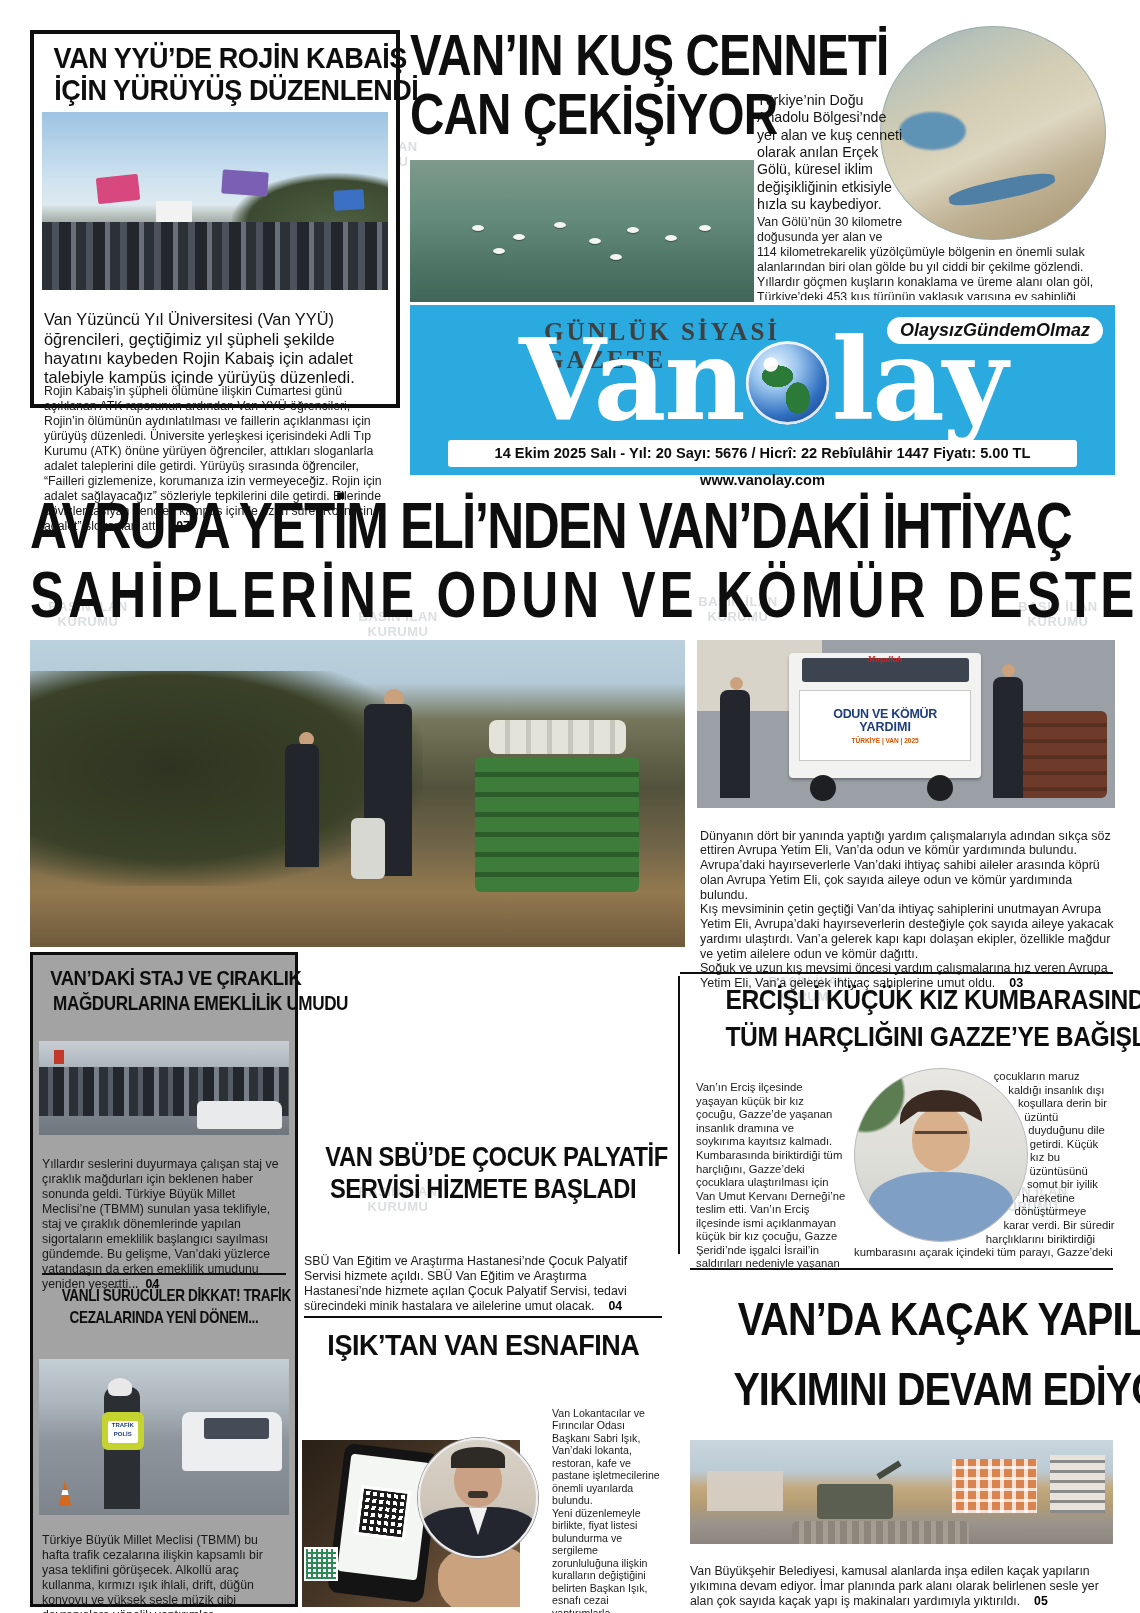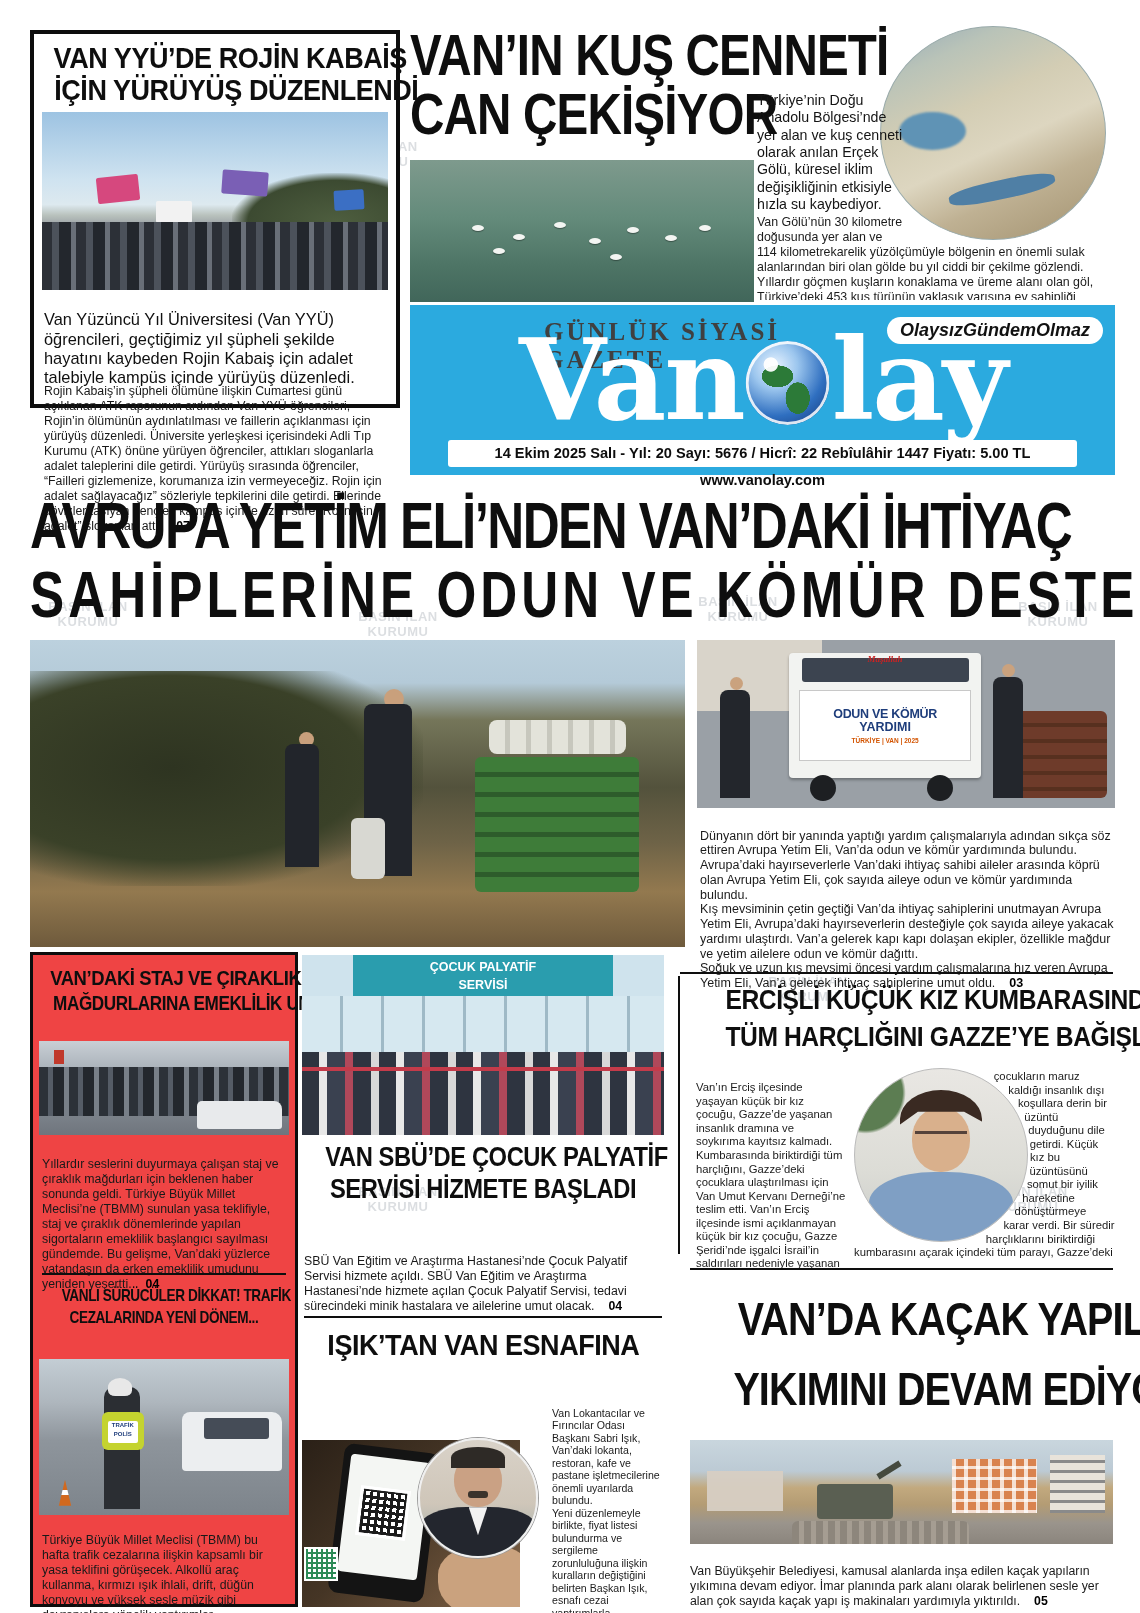--- a/index.html
+++ b/index.html
@@ -90,21 +90,21 @@
   .p-truck .banner .b1{font-weight:bold;font-size:12.5px;color:#1e3d7b;letter-spacing:-.3px;line-height:1.05;}
   .p-truck .banner .b2{font-weight:bold;font-size:12.5px;color:#1e3d7b;line-height:1.1;}
   .p-truck .banner .b3{font-size:6.5px;color:#d35400;font-weight:bold;margin-top:2px;}
   .p-truck .wheel{background:#1d1f22;border-radius:50%;width:26px;height:26px;bottom:4%;}
   .p-truck .coal{right:2%;bottom:6%;width:22%;height:52%;border-radius:6px;
       background:repeating-linear-gradient(180deg,#6e3b2a 0 12px,#57301f 12px 16px);}
   .p-truck .man{background:#23262c;border-radius:8px 8px 0 0;}
   .p-truck .mhead{background:#caa27e;border-radius:50%;}
   .yetim-body{left:700px;top:816px;width:415px;font-size:12.5px;line-height:1.18;z-index:2;}
   
-  .leftcol{left:30px;top:952px;width:268px;height:655px;border:3px solid #0d0d0d;background:#ef4444;z-index:2;}
+  .leftcol{left:30px;top:952px;width:268px;height:655px;border:3px solid #0d0d0d;background:#a3a3a3;z-index:2;}
   .staj-hl{position:absolute;left:0;right:0;top:10px;font-size:21px;line-height:1.25;}
   .staj-hl .s2{font-size:19.5px;}
   .p-street{position:absolute;left:6px;right:6px;top:86px;height:94px;
       background:linear-gradient(180deg,#c9cfd5 0%,#aab2ba 30%,#868d95 60%,#6f757d 100%);}
   .p-street .crowd{left:0;right:0;top:28%;height:52%;
       background:repeating-linear-gradient(90deg,#2c3138 0 9px,#555c66 9px 14px,#23272d 14px 25px,#787f88 25px 30px);}
   .p-street .car{right:3%;bottom:6%;width:34%;height:30%;background:#e8eaec;border-radius:5px 8px 3px 3px;}
   .p-street .flag{left:6%;top:10%;width:10px;height:14px;background:#c0392b;}
   .staj-body{position:absolute;left:9px;right:9px;top:190px;}
   .lc-rule{position:absolute;left:9px;right:9px;top:318px;}
@@ -323,29 +323,20 @@
       <div class="helmet" data-name="police-helmet"></div>
       <div class="vest" data-name="reflective-vest"></div>
       <div class="patch" data-name="vest-label">TRAFİK POLİS</div>
       <div class="cone" data-name="traffic-cone"></div>
     </div>
     <p class="trafik-body body-txt prelines" data-name="article-trafik-body"><span class="prelines" data-name="body-text">Türkiye Büyük Millet Meclisi (TBMM) bu hafta trafik cezalarına ilişkin kapsamlı bir yasa teklifini görüşecek. Alkollü araç kullanma, kırmızı ışık ihlali, drift, düğün konvoyu ve yüksek sesle müzik gibi davranışlara yönelik yaptırımlar ağırlaştırılıyor.
 Yeni düzenlemeyle birlikte hemen her trafik ihlaline ciddi para cezaları ve ehliyet iptalleri geliyor.</span></p>
   </section>
 
   <section class="abs midcol" data-name="middle-column">
-    <div class="photo p-hospital" data-name="palliative-opening-photo">
-      <div class="glass" data-name="hospital-glass-wall"></div>
-      <div class="sign" data-name="hospital-sign">
-        <div data-name="sign-line">ÇOCUK PALYATİF</div>
-        <div data-name="sign-line">SERVİSİ</div>
-      </div>
-      <div class="people" data-name="officials-row"></div>
-      <div class="ribbon" data-name="ceremony-ribbon"></div>
-    </div>
     <div class="paly-hl hl ctr" data-name="article-palyatif-headline">
       <div><span class="cxc" style="--sx:.88" data-name="headline-line">VAN SBÜ’DE ÇOCUK PALYATİF</span></div>
       <div><span class="cxc" style="--sx:.88" data-name="headline-line">SERVİSİ HİZMETE BAŞLADI</span></div>
     </div>
     <p class="paly-body body-txt" data-name="article-palyatif-body"><span data-name="body-text">SBÜ Van Eğitim ve Araştırma Hastanesi’nde Çocuk Palyatif Servisi hizmete açıldı. SBÜ Van Eğitim ve Araştırma Hastanesi’nde hizmete açılan Çocuk Palyatif Servisi, tedavi sürecindeki minik hastalara ve ailelerine umut olacak.</span><b class="pg-ref" data-name="page-ref">04</b></p>
     <div class="rule mc-rule" data-name="divider"></div>
     <div class="isik-hl hl ctr" data-name="article-isik-headline">
       <div><span class="cxc" style="--sx:.9" data-name="headline-line">IŞIK’TAN VAN ESNAFINA</span></div>
     </div>
     <p class="isik-body prelines" data-name="article-isik-body"><span class="prelines" data-name="body-text">Van Lokantacılar ve Fırıncılar Odası Başkanı Sabri Işık, Van’daki lokanta, restoran, kafe ve pastane işletmecilerine önemli uyarılarda bulundu.

